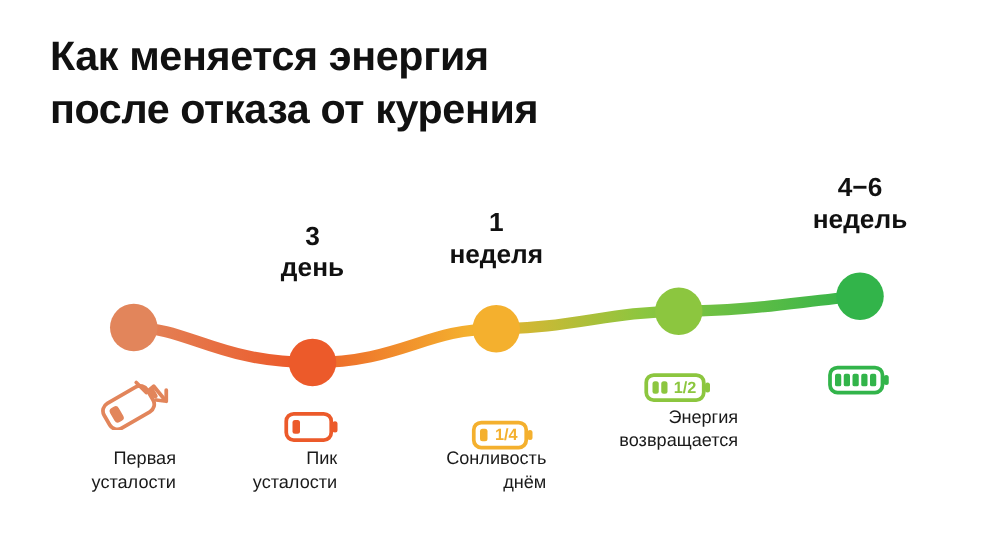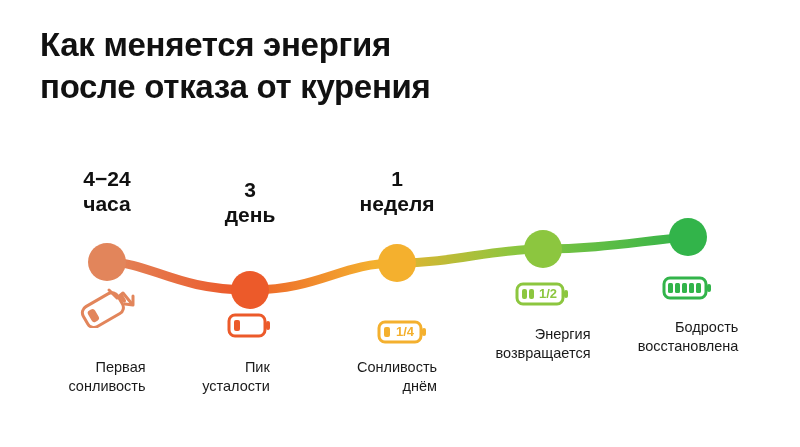--- a/index.html
+++ b/index.html
@@ -55,20 +55,21 @@
     text-align: right;
     font-size: 14.5px;
     font-weight: normal;
     color: #1a1a1a;
     line-height: 1.32;
     white-space: pre-line;
   }
   .icon-slot {
     position: absolute;
     transform: translate(-50%, 0);
+    margin-top: 16px;
   }
   .batt {
     display: block;
   }
 </style>
 </head>
 <body>
 
 <div id="infographic">
 
@@ -88,35 +89,33 @@
 
     <path d="M 107,262 C 150,262 175,290 250,290 C 320,290 340,263 397,263 C 455,263 490,249 543,249 C 600,249 640,241 688,237" fill="none" stroke="url(#lineGrad)" stroke-width="9" stroke-linecap="round" stroke-linejoin="round"></path>
 
     <circle cx="107" cy="262" r="19" fill="#E2855B"></circle>
     <circle cx="250" cy="290" r="19" fill="#EC5A2A"></circle>
     <circle cx="397" cy="263" r="19" fill="#F4B02E"></circle>
     <circle cx="543" cy="249" r="19" fill="#8CC63F"></circle>
     <circle cx="688" cy="237" r="19" fill="#32B44A"></circle>
   </svg>
 
-  <div class="time-label" style="left:107px; top:167px;">4−24
-часа</div>
   <div class="icon-slot" style="left:110px; top:284px;">
     <svg class="batt" width="62" height="44" viewBox="0 0 62 44" xmlns="http://www.w3.org/2000/svg">
       <g transform="rotate(-30 25 26)">
         <rect x="4" y="14" width="40" height="23" rx="7" ry="7" fill="none" stroke="#E2855B" stroke-width="3"></rect>
         <rect x="9" y="19" width="8" height="13" rx="3" ry="3" fill="#E2855B"></rect>
         <rect x="45" y="21" width="4" height="9" rx="2" ry="2" fill="#E2855B"></rect>
       </g>
       <polyline points="30,6 38,14 44,9 53,20" fill="none" stroke="#E2855B" stroke-width="3" stroke-linecap="round" stroke-linejoin="round"></polyline>
       <polyline points="46,20 54,21 54,12" fill="none" stroke="#E2855B" stroke-width="3" stroke-linecap="round" stroke-linejoin="round"></polyline>
     </svg>
   </div>
   <div class="caption" style="left:107px; top:358px;">Первая
-сонливость</div>
+усталости</div>
 
   <div class="time-label" style="left:250px; top:178px;">3
 день</div>
   <div class="icon-slot" style="left:250px; top:311px;">
     <svg class="batt" width="46" height="28" viewBox="0 0 46 28" xmlns="http://www.w3.org/2000/svg">
       <rect x="2" y="4" width="36" height="21" rx="6" ry="6" fill="none" stroke="#EC5A2A" stroke-width="3"></rect>
       <rect x="7" y="9" width="6" height="11" rx="2" ry="2" fill="#EC5A2A"></rect>
       <rect x="39" y="10" width="4" height="9" rx="2" ry="2" fill="#EC5A2A"></rect>
     </svg>
   </div>
@@ -141,27 +140,27 @@
       <rect x="2" y="3" width="46" height="20" rx="6" ry="6" fill="none" stroke="#8CC63F" stroke-width="3"></rect>
       <rect x="7" y="8" width="5" height="10" rx="2" ry="2" fill="#8CC63F"></rect>
       <rect x="14" y="8" width="5" height="10" rx="2" ry="2" fill="#8CC63F"></rect>
       <rect x="49" y="9" width="4" height="8" rx="2" ry="2" fill="#8CC63F"></rect>
       <text x="33" y="17" font-family="Liberation Sans, sans-serif" font-size="13" font-weight="bold" fill="#8CC63F" text-anchor="middle">1/2</text>
     </svg>
   </div>
   <div class="caption" style="left:543px; top:325px;">Энергия
 возвращается</div>
 
+  <div class="time-label" style="left:688px; top:139px;">4−6
+недель</div>
   <div class="icon-slot" style="left:688px; top:275px;">
     <svg class="batt" width="52" height="26" viewBox="0 0 52 26" xmlns="http://www.w3.org/2000/svg">
       <rect x="2" y="3" width="42" height="20" rx="6" ry="6" fill="none" stroke="#32B44A" stroke-width="3"></rect>
       <rect x="6" y="8" width="5" height="10" rx="1.5" ry="1.5" fill="#32B44A"></rect>
       <rect x="13" y="8" width="5" height="10" rx="1.5" ry="1.5" fill="#32B44A"></rect>
       <rect x="20" y="8" width="5" height="10" rx="1.5" ry="1.5" fill="#32B44A"></rect>
       <rect x="27" y="8" width="5" height="10" rx="1.5" ry="1.5" fill="#32B44A"></rect>
       <rect x="34" y="8" width="5" height="10" rx="1.5" ry="1.5" fill="#32B44A"></rect>
       <rect x="45" y="9" width="4" height="8" rx="2" ry="2" fill="#32B44A"></rect>
     </svg>
   </div>
-  <div class="caption" style="left:688px; top:318px;">Бодрость
-восстановлена</div>
 
 </div>
 
 </body></html>

